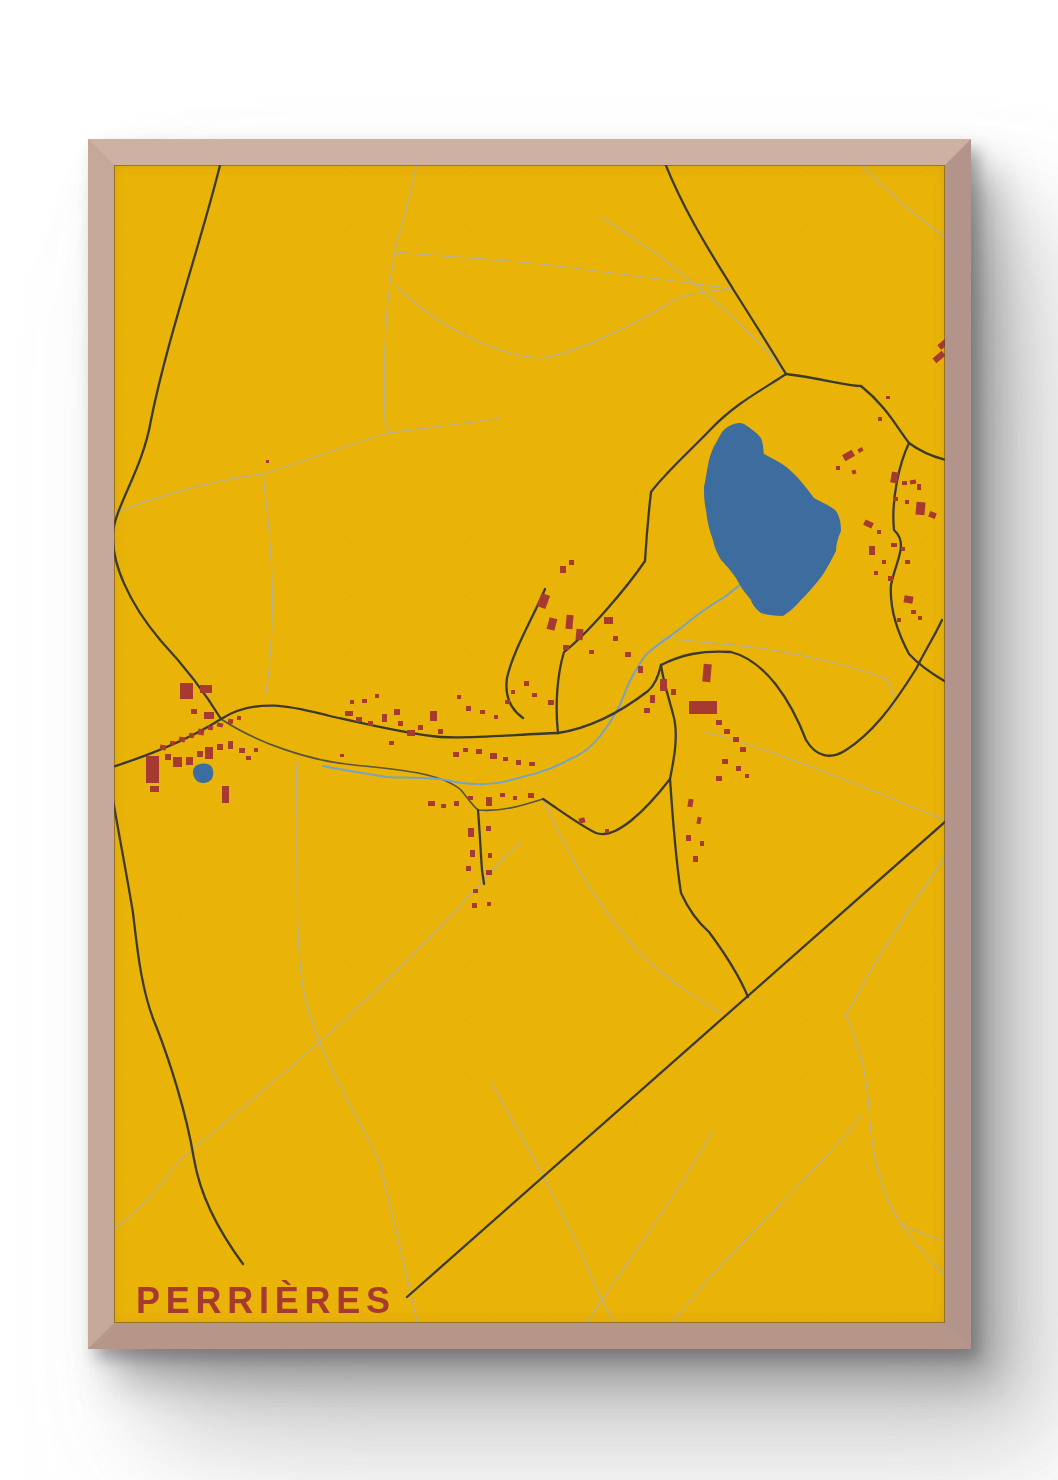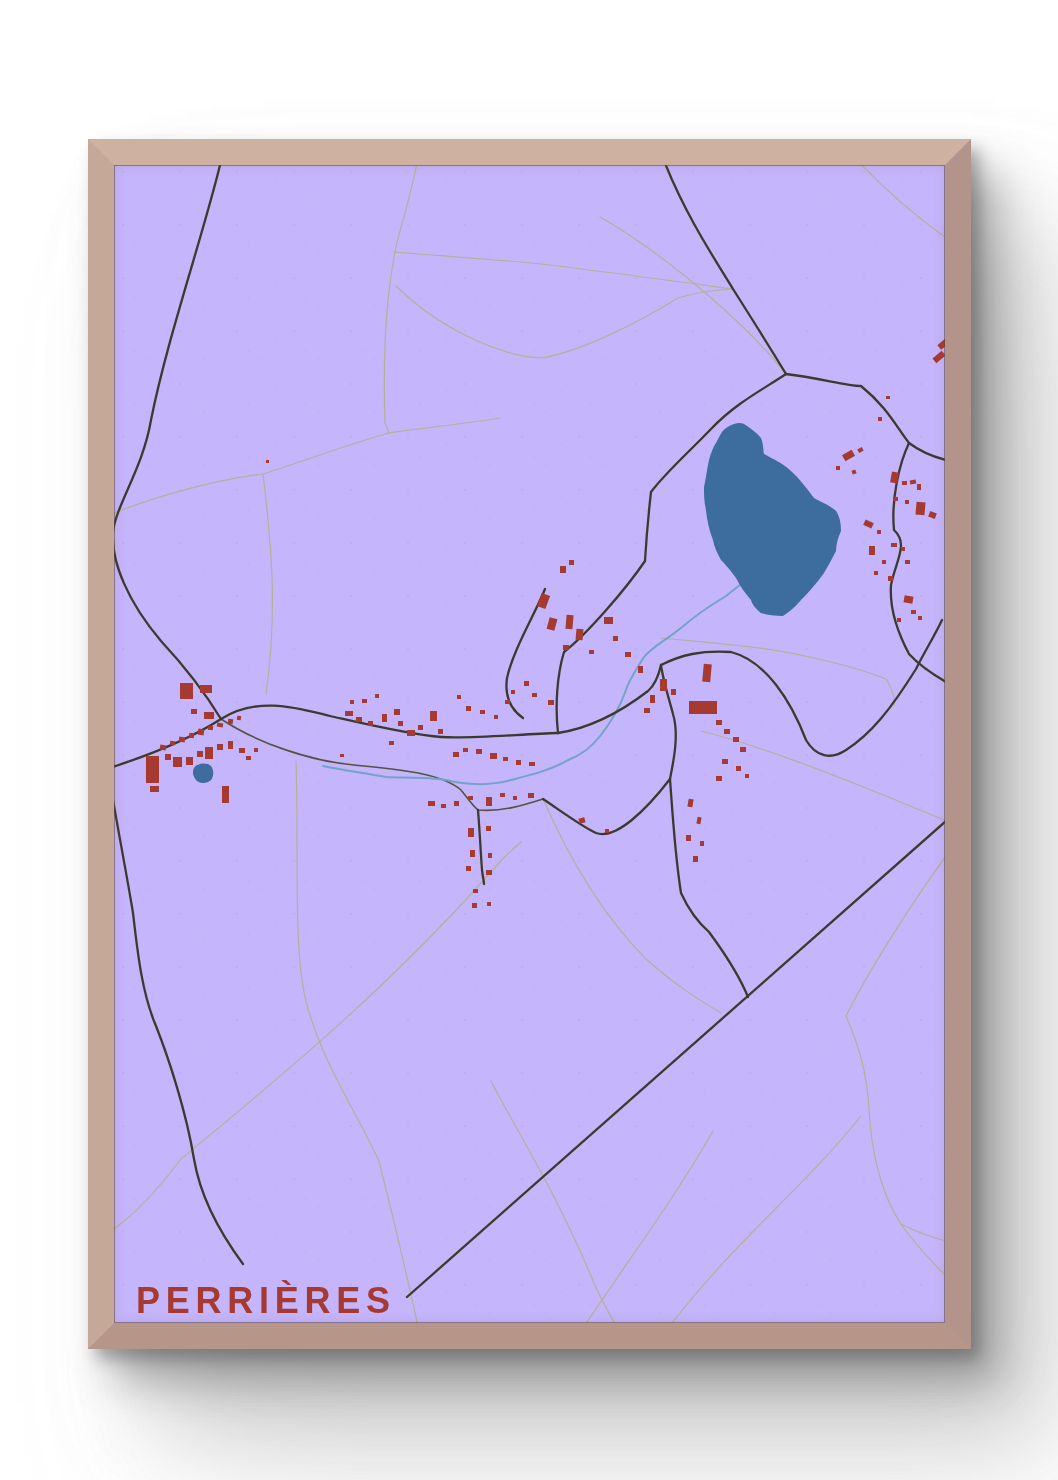--- a/index.html
+++ b/index.html
@@ -34,21 +34,21 @@
   .map-title{
     position:absolute;left:22px;top:1118px;
     font-size:36px;font-weight:700;letter-spacing:.16em;line-height:1;
     user-select:none;
   }
 </style>
 </head>
 <body>
 
 <div class="poster-frame">
-  <div class="map-area" style="background: #c4b5fd;">
+  <div class="map-area" style="background: #eab308;">
     <svg id="map-svg" width="831" height="1158" viewBox="114 165 831 1158">
         <defs>
           <pattern id="speck" width="57" height="53" patternUnits="userSpaceOnUse">
             <circle cx="9" cy="13" r="0.8" fill="#a89a4e" opacity="0.35"></circle>
             <circle cx="33" cy="41" r="0.7" fill="#b3a55a" opacity="0.3"></circle>
             <circle cx="48" cy="20" r="0.6" fill="#c07a5f" opacity="0.25"></circle>
             <circle cx="21" cy="33" r="0.6" fill="#9f944f" opacity="0.3"></circle>
           </pattern>
         </defs>
         <rect x="114" y="165" width="831" height="1158" fill="url(#speck)"></rect>

